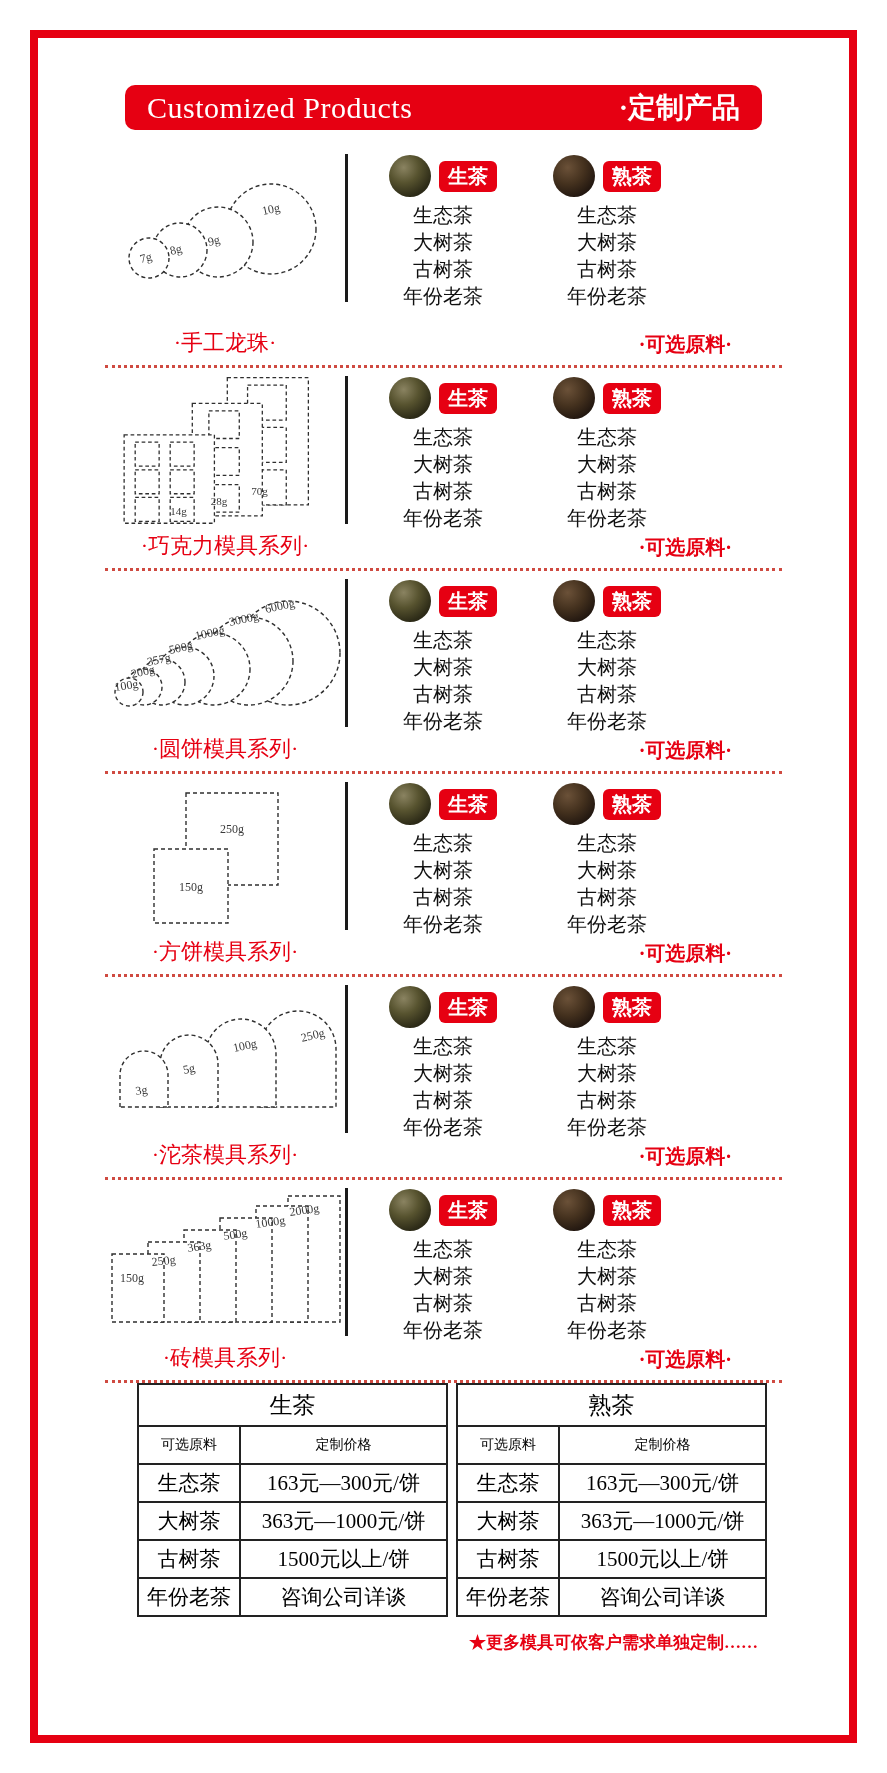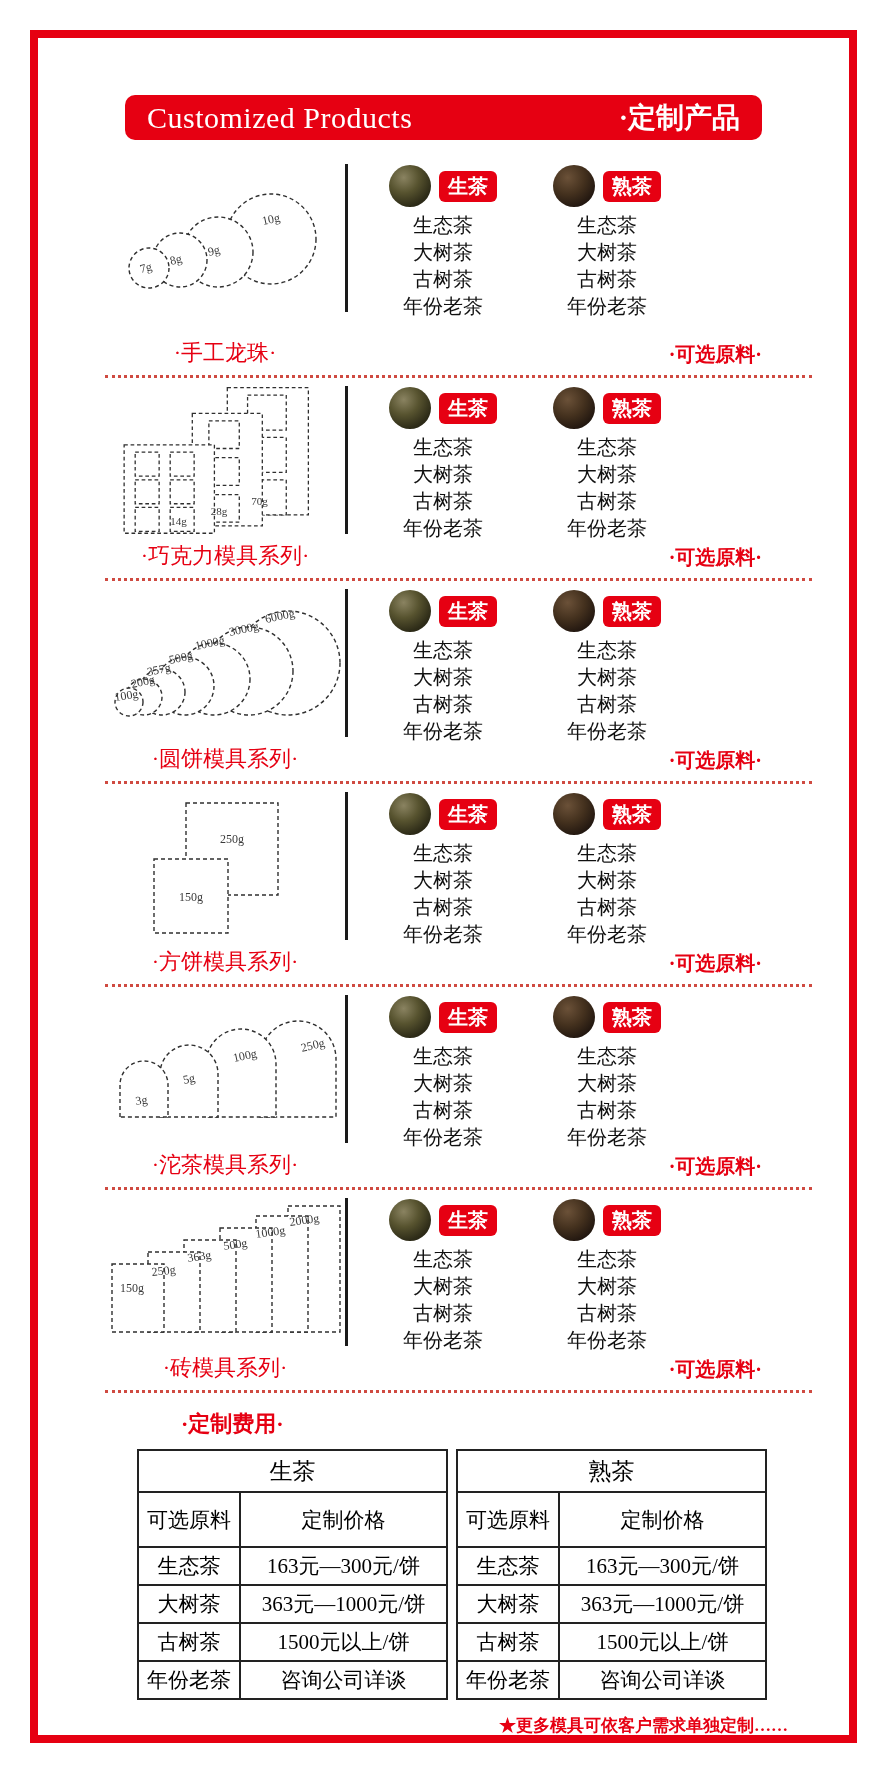--- a/index.html
+++ b/index.html
@@ -9,21 +9,21 @@
   }
   *{box-sizing:border-box;}
   html,body{margin:0;padding:0;}
   body{
     width:887px;height:1773px;position:relative;overflow:hidden;
     background:#ffffff;
     font-family:"Liberation Serif","DejaVu Serif",serif;
     color:var(--ink);
   }
   .frame{position:absolute;inset:30px;border:8px solid var(--red);pointer-events:none;}
-  .content{position:relative;padding:85px 75px 0 105px;margin-top:10px;}
+  .content{position:relative;padding:85px 105px 0 105px;}
 
   
   .banner{
     margin-left:20px;width:637px;height:45px;background:var(--red);
     border-radius:10px;color:#fff;display:flex;align-items:center;
     justify-content:space-between;padding:0 22px;
   }
   .banner-en{font-size:30px;letter-spacing:.5px;}
   .banner-cn{font-size:28px;font-weight:600;}
 
@@ -53,21 +53,21 @@
   .mat-label{color:var(--red);font-weight:bold;font-size:20px;margin-right:50px;text-align:right;}
 
   svg text{font-family:"Liberation Serif","DejaVu Serif",serif;font-size:12px;fill:#3a3a3a;}
 
   
   .fee-label{color:var(--red);font-weight:bold;font-size:22px;line-height:26px;margin:18px 0 12px 76px;}
   .tables{display:flex;gap:8px;margin-left:32px;width:630px;}
   table{border-collapse:collapse;flex:1;table-layout:fixed;}
   th,td{border:2px solid #222;text-align:center;padding:0;font-weight:normal;color:#000;}
   .t-title{height:42px;font-size:23px;}
-  .t-head td{height:55px;font-size:21px;}
+  .t-head td{height:38px;font-size:14px;}
   .t-row td{height:38px;font-size:21px;}
   col.c1{width:102px;}
   .footnote{text-align:right;margin:14px 24px 0 0;color:var(--red);font-weight:bold;font-size:17px;}
 </style>
 </head>
 <body>
 
 <div class="frame"></div>
 
 <div class="content">
@@ -364,21 +364,20 @@
           <div class="mat">年份老茶</div>
         </div>
       </div>
     </div>
     <div class="sec-foot">
       <span class="sec-label">·砖模具系列·</span>
       <span class="mat-label">·可选原料·</span>
     </div>
   </section>
 
-  <div class="fee-label">·定制费用·</div>
 
   <div class="tables">
     <table>
       <colgroup>
           <col class="c1">
           <col>
         </colgroup>
       <tbody>
           <tr>
             <th colspan="2" class="t-title">生茶</th>

